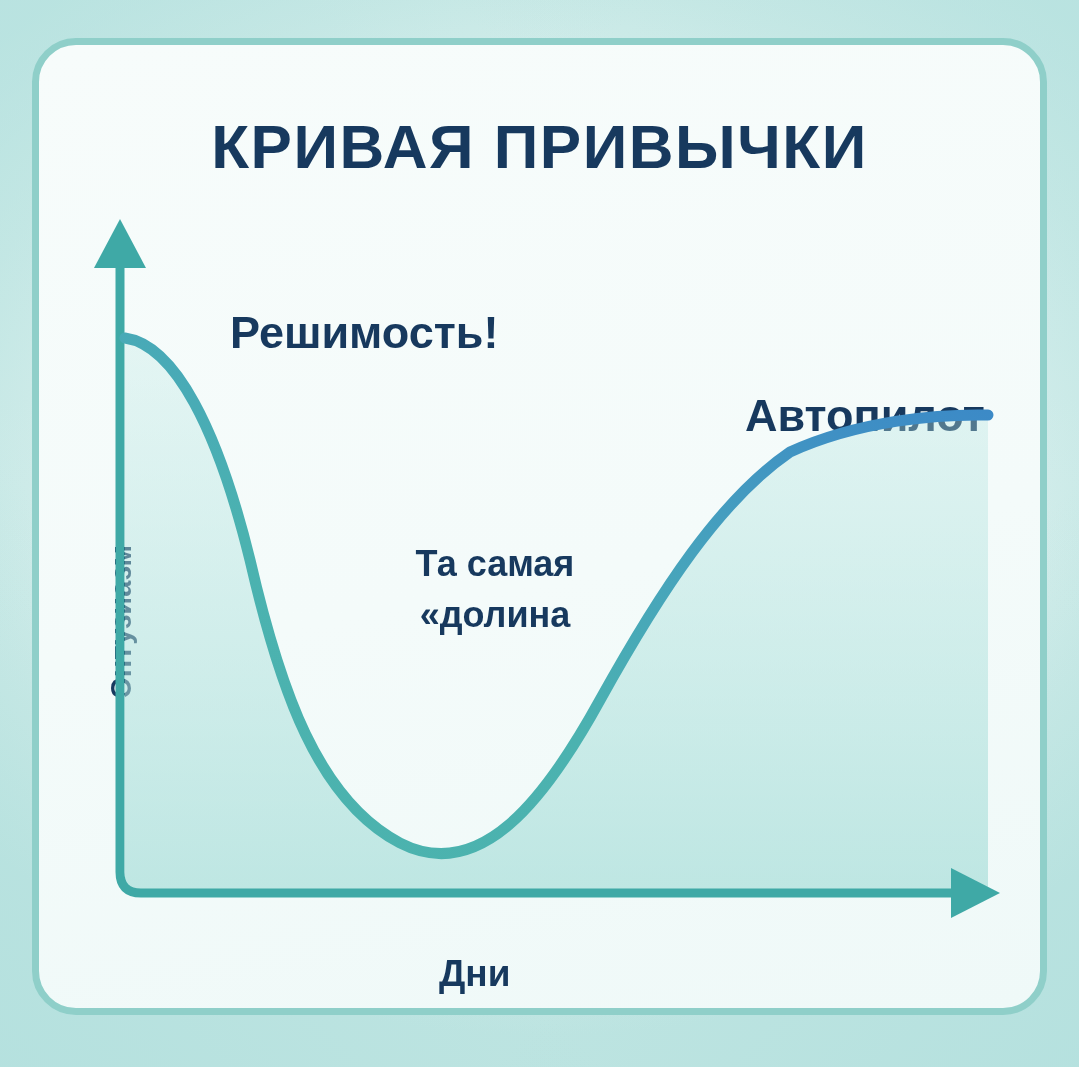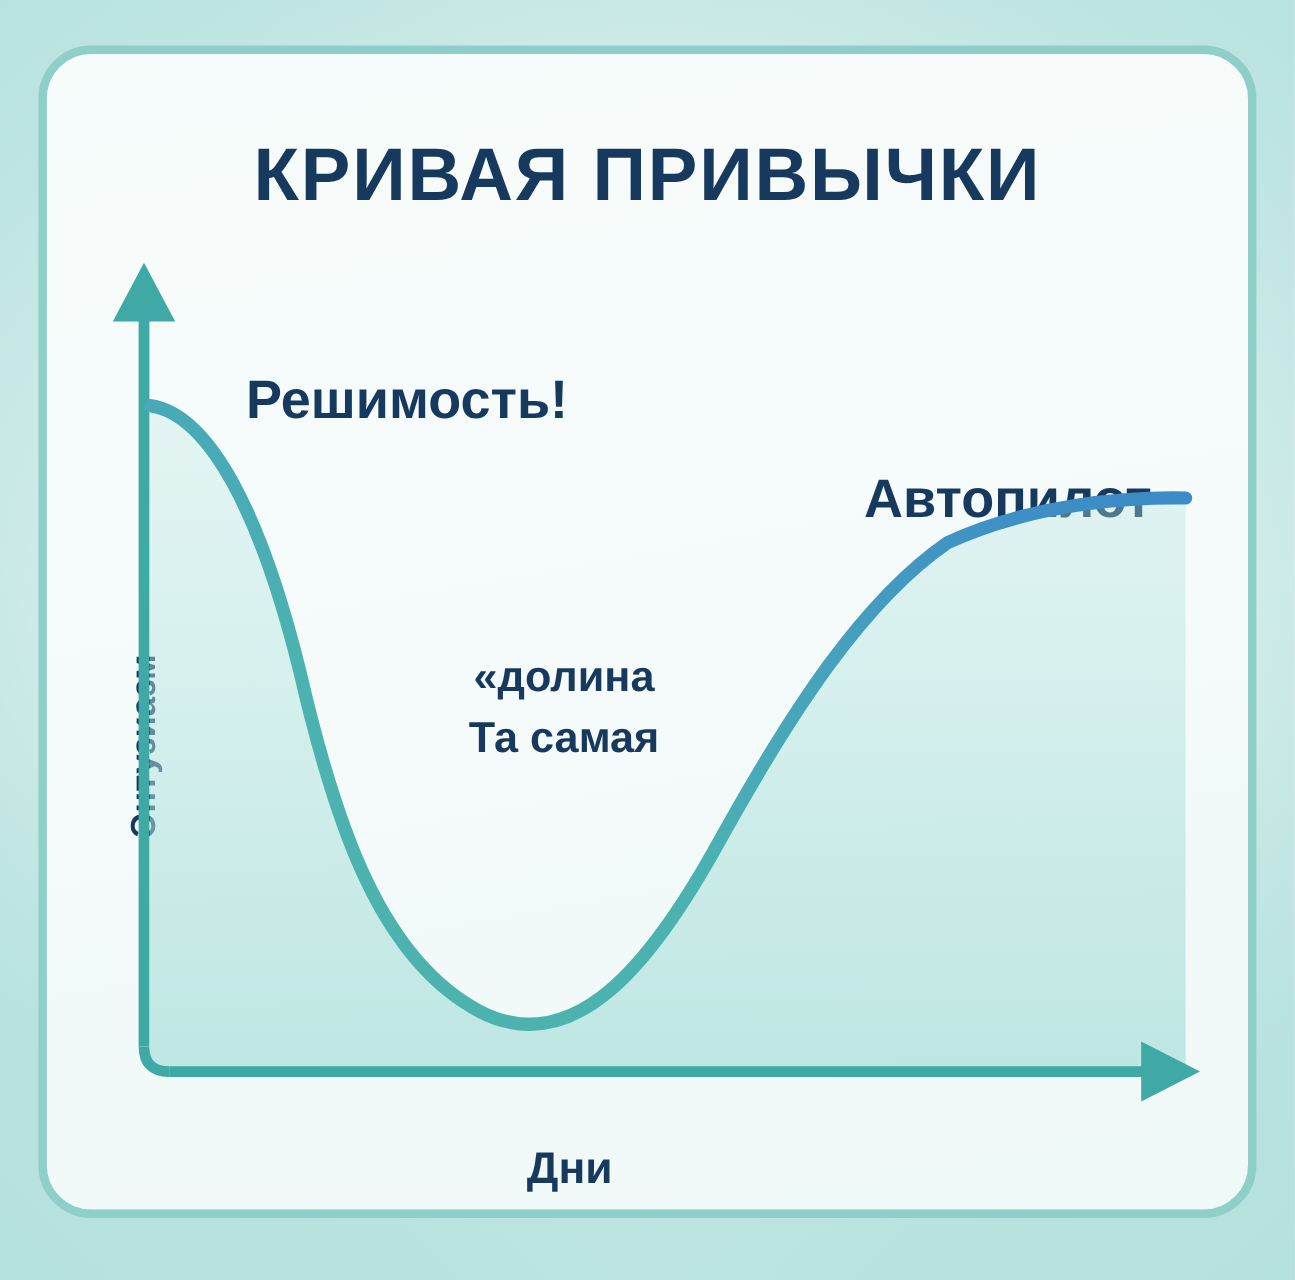--- a/index.html
+++ b/index.html
@@ -74,20 +74,21 @@
     pointer-events: none;
   }
 
   
   .annot {
     position: absolute;
     color: #17395e;
     font-family: "Liberation Sans", sans-serif;
     font-weight: 700;
     white-space: nowrap;
+    margin-left: 25px;
   }
   #label-resolve {
     left: 166px;
     top: 262px;
     font-size: 45px;
   }
   #label-autopilot {
     left: 681px;
     top: 345px;
     font-size: 45px;
@@ -140,22 +141,22 @@
 
   <div id="card">
 
     <div id="title">КРИВАЯ ПРИВЫЧКИ</div>
 
     <div class="annot" id="label-resolve">Решимость!</div>
 
     <div class="annot" id="label-autopilot">Автопилот</div>
 
     <div class="annot" id="label-valley">
+      <span class="vl">Та самая</span>
       <span class="vl">«долина</span>
-      <span class="vl">Та самая</span>
     </div>
 
     <div id="axis-y-label">Энтузиазм</div>
 
     <div id="axis-x-label">Дни</div>
 
   </div>
 
   <svg id="chart-svg" viewBox="0 0 1079 1067">
     <defs>

